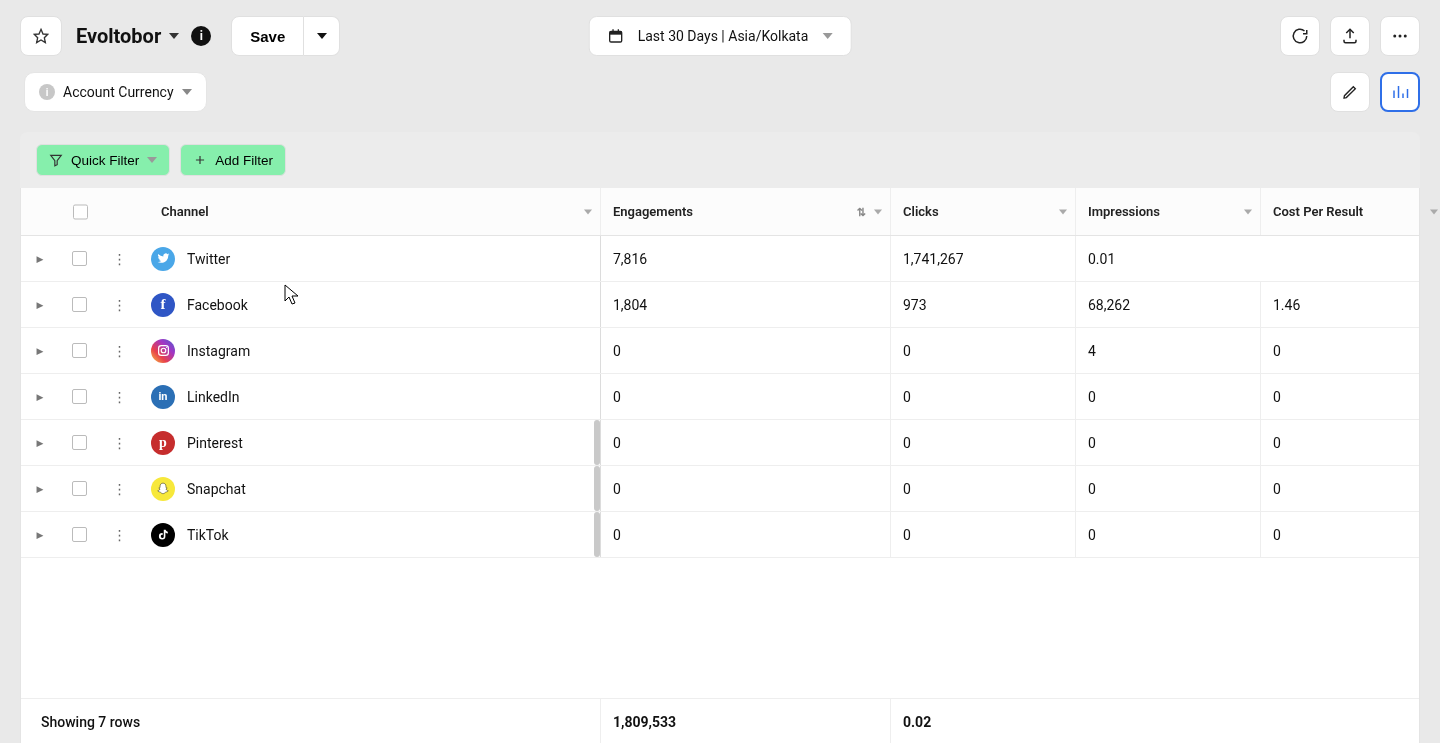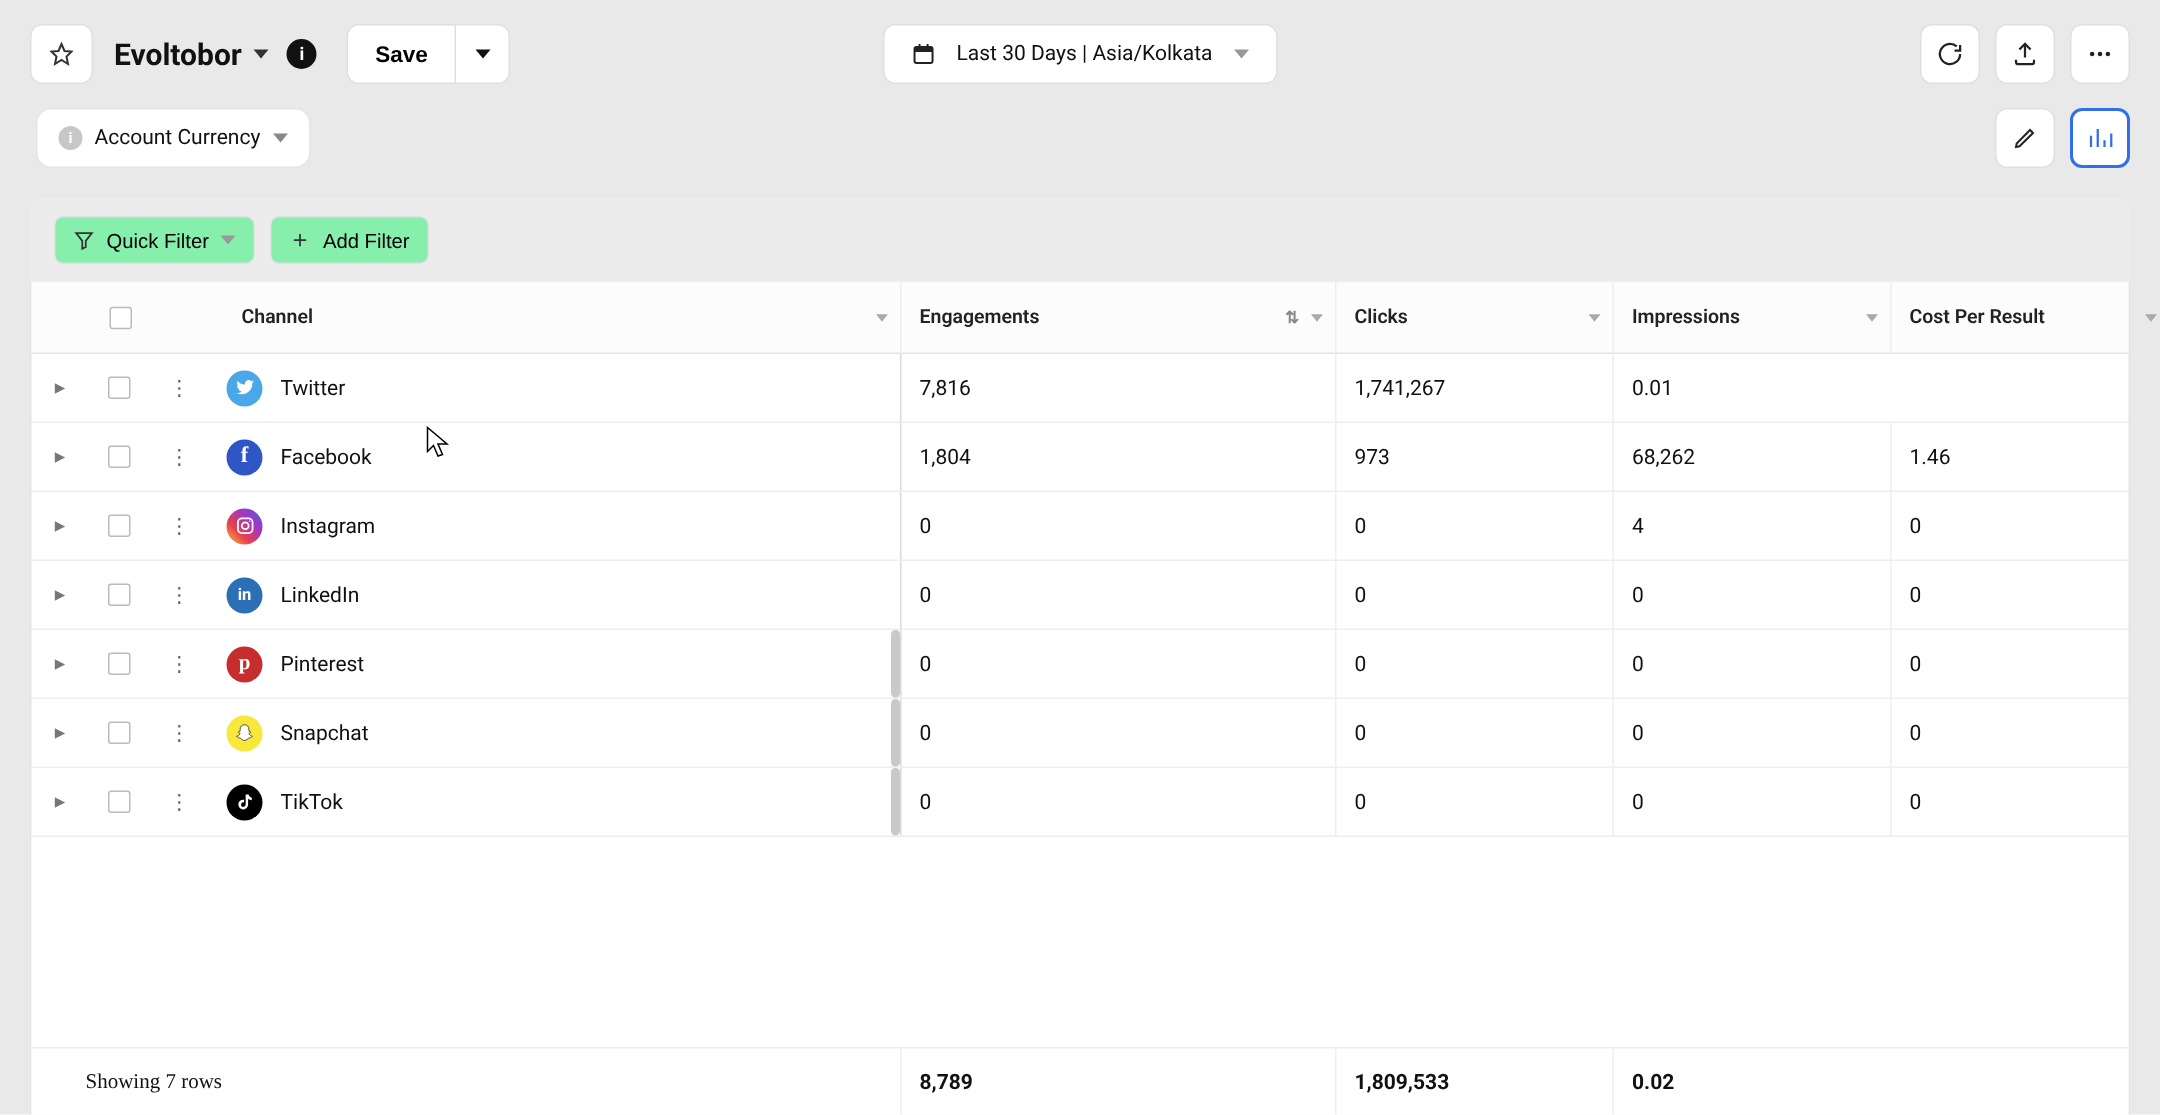--- a/index.html
+++ b/index.html
@@ -448,24 +448,23 @@
         <div class="num-cell">0</div>
         <div class="num-cell">0</div>
         <div class="num-cell">0</div>
         <div class="num-cell">0</div>
       </div>
     </div>
 
   <div class="blank-space"></div>
 
   <div class="grid footer-row">
-    <div style="grid-column:1 / span 4; padding-left:36px; font-weight:500;font-family:Liberation Serif, serif;">
+    <div style="grid-column:1 / span 4; padding-left:20px; font-weight:500;">
       <span>Showing 7 rows</span>
     </div>
-    <div>8,789</div>
     <div>1,809,533</div>
     <div>0.02</div>
   </div>
 </div>
 
 <svg class="cursor-ghost" width="18" height="22" viewBox="0 0 18 22">
     <path d="M1 1 L1 17 L5 13 L8 20 L11 19 L8 12 L14 12 Z" fill="#fff" stroke="#000" stroke-width="1"></path>
   </svg>
 
 </body></html>

